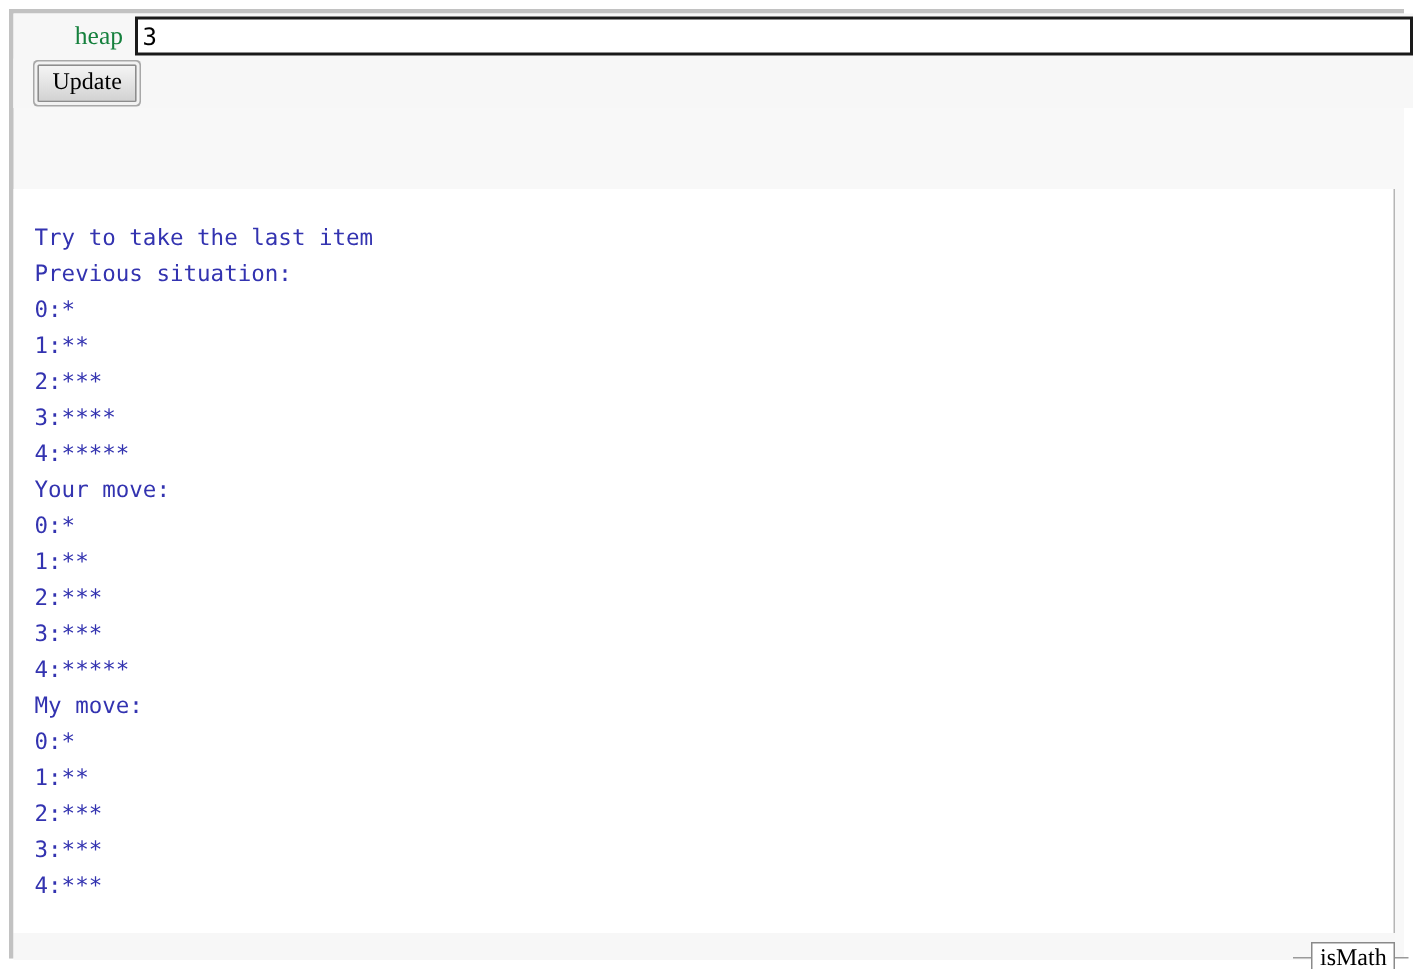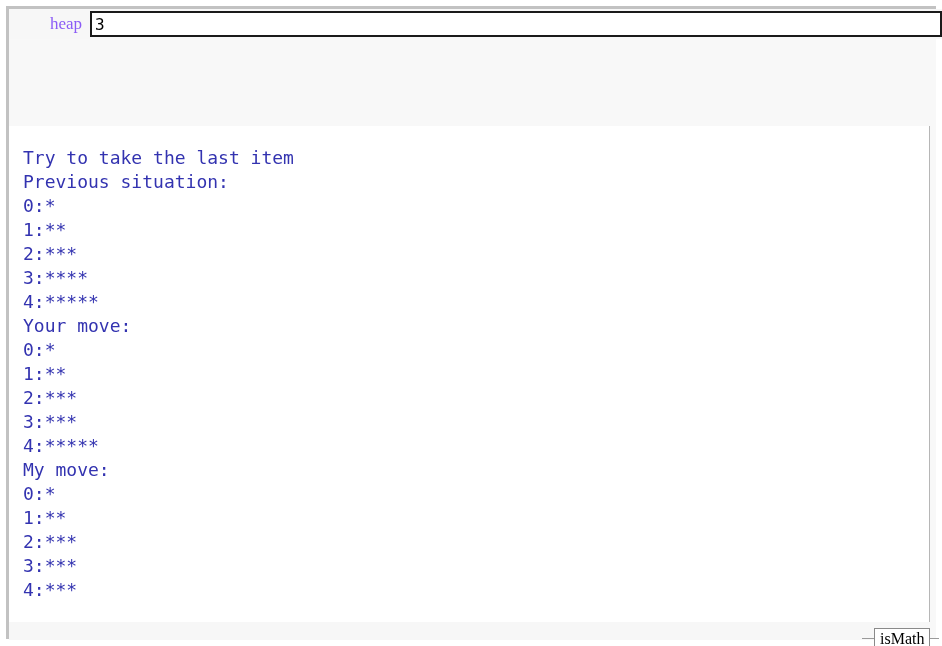--- a/index.html
+++ b/index.html
@@ -49,21 +49,21 @@
     width: 100%;
   }
 
   .form-label {
     width: 81px;
     text-align: right;
     padding-right: 8px;
     box-sizing: border-box;
     font-family: "Liberation Serif", serif;
     font-size: 17px;
-    color: #8b5cf6;
+    color: #15803d;
     display: flex;
     align-items: center;
     justify-content: flex-end;
     height: 30px;
   }
 
   .form-input {
     flex: 1;
     height: 26px;
     margin: 2px 0 2px 0;
@@ -108,21 +108,21 @@
     height: 496px;
     background: #ffffff;
     border-right: 1px solid #b6b6b6;
     box-sizing: border-box;
     overflow: hidden;
   }
 
   .console {
     padding: 20px 0 0 14px;
     font-family: "DejaVu Sans Mono", monospace;
-    font-size: 18px;
+    font-size: 15px;
     line-height: 24px;
     color: #3333b0;
     white-space: pre;
     letter-spacing: 0px;
   }
 
   .console-line {
     height: 24px;
     white-space: pre;
   }
@@ -177,20 +177,23 @@
   <div id="page-frame"></div>
 
   <div class="form-area">
 
     <div class="form-row">
       <div class="form-label">heap</div>
       <input class="form-input" type="text" value="3" style="">
     </div>
 
 
+    <div class="button-row">
+      <button class="update-button">Update</button>
+    </div>
   </div>
 
   <div class="output-box">
     <div class="console" id="console"><div class="console-line">Try to take the last item</div><div class="console-line">Previous situation:</div><div class="console-line">0:*</div><div class="console-line">1:**</div><div class="console-line">2:***</div><div class="console-line">3:****</div><div class="console-line">4:*****</div><div class="console-line">Your move:</div><div class="console-line">0:*</div><div class="console-line">1:**</div><div class="console-line">2:***</div><div class="console-line">3:***</div><div class="console-line">4:*****</div><div class="console-line">My move:</div><div class="console-line">0:*</div><div class="console-line">1:**</div><div class="console-line">2:***</div><div class="console-line">3:***</div><div class="console-line">4:***</div></div>
   </div>
 
   <div class="bottom-strip"></div>
   <div class="badge-rule-left"></div>
   <div class="badge-rule-right"></div>
   <div class="ismath-badge">isMath</div>

